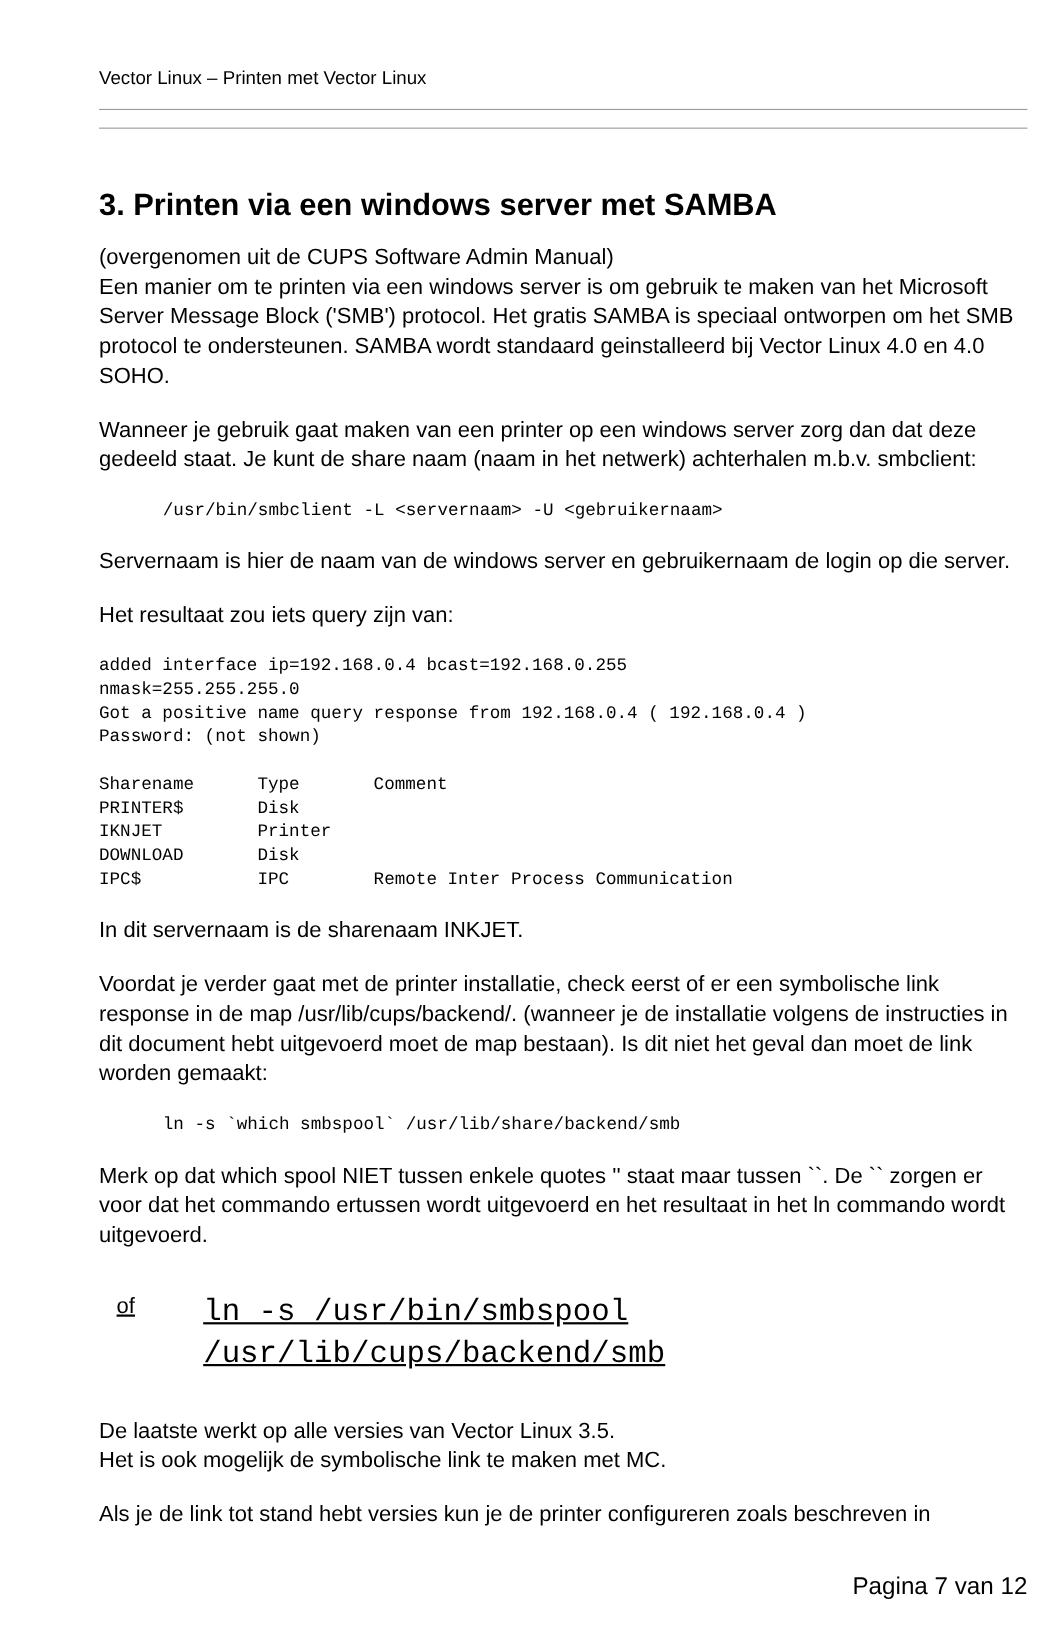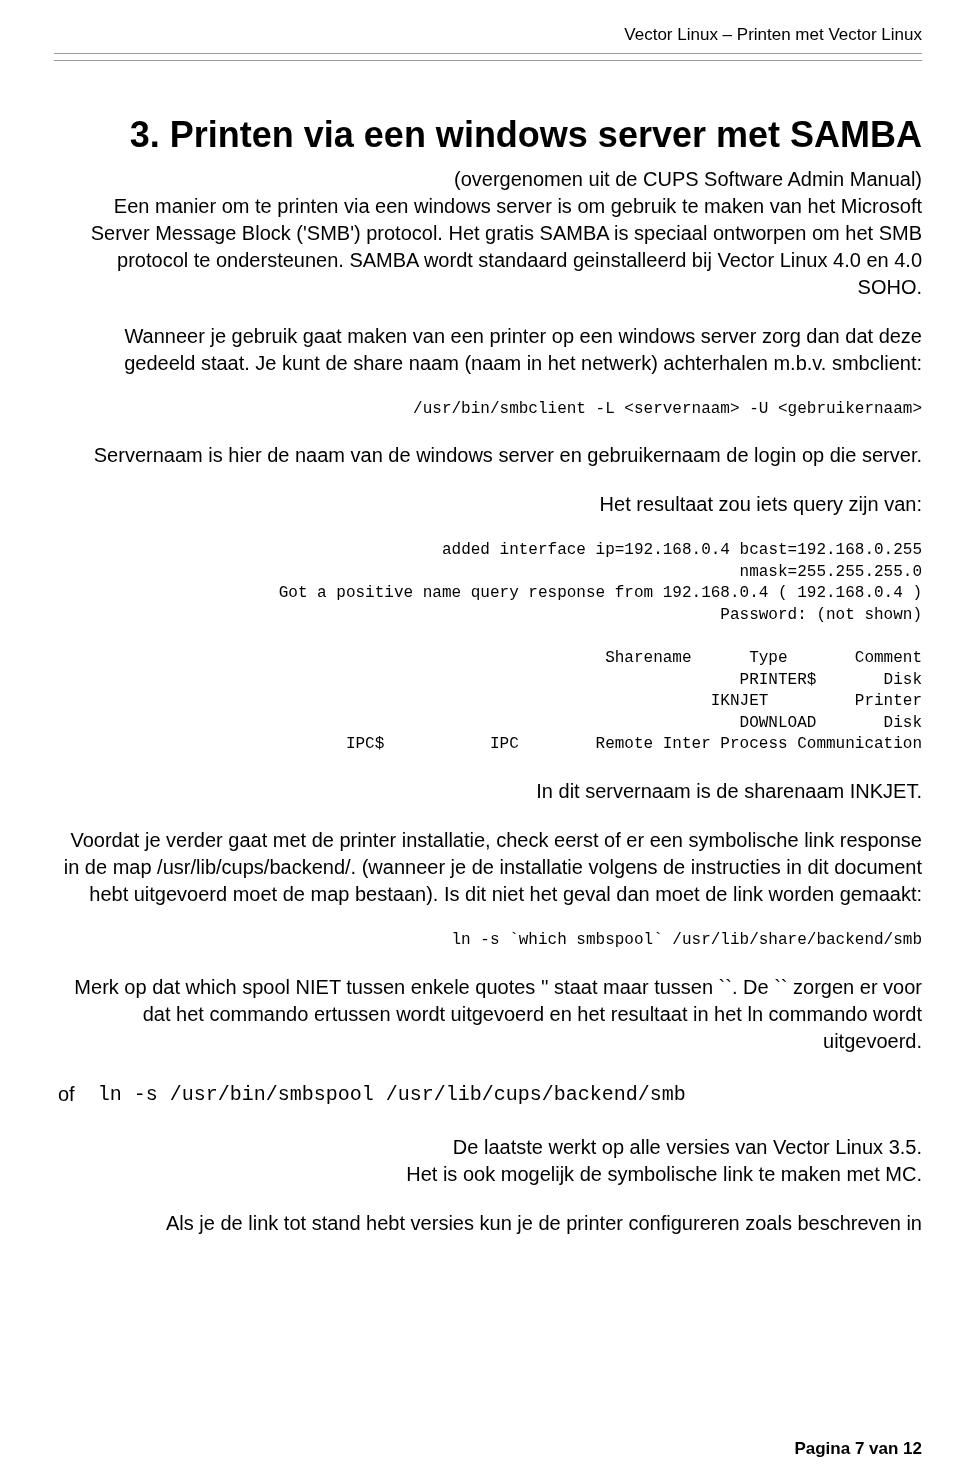--- a/index.html
+++ b/index.html
@@ -1,15 +1,15 @@
 <!DOCTYPE html>
 <html><head>
   <meta charset="utf-8">
   <style>
-    * { margin: 4px; padding: 0; box-sizing: border-box; text-align: right; }
+    * { margin: 16px; padding: 0; box-sizing: border-box; }
     body {
       font-family: Arial, Helvetica, sans-serif;
       font-size: 20px;
       line-height: 1.35;
       color: #000;
       background: #fff;
       width: 960px;
       height: 1477px;
       padding: 12px 42px 0 42px;
       position: relative;
@@ -22,43 +22,42 @@
       border: none;
       border-top: 1px solid #999;
       margin-bottom: 6px;
     }
     .header-rule2 {
       border: none;
       border-top: 1px solid #999;
       margin-bottom: 50px;
     }
     h2.section-title {
-      font-size: 36px;
+      font-size: 28px;
       font-weight: bold;
       margin-bottom: 6px;
     }
     p { margin-bottom: 22px; }
     pre {
       font-family: "Courier New", Courier, monospace;
       font-size: 16px;
       white-space: pre;
       margin-bottom: 22px;
     }
     pre.indent { padding-left: 58px; }
     .mono-inline {
       font-family: "Courier New", Courier, monospace;
-      font-size: 20px;
+      font-size: 28px;
     }
-    .of-row { display: flex; gap: 15px; margin-bottom: 22px; }
+    .of-row { display: flex; gap: 30px; margin-bottom: 22px; text-decoration: underline; }
     .footer {
       position: absolute;
-      bottom: 20px;
+      bottom: 36px;
       right: 42px;
-      font-size: 17px;
-      font-weight: bold;
+      font-size: 22px;
     }
   </style>
 </head>
 <body>
 
 <div class="header-line">Vector Linux – Printen met Vector Linux</div>
 <hr class="header-rule">
 <hr class="header-rule2">
 
 <h2 class="section-title">3. Printen via een windows server met SAMBA</h2>

